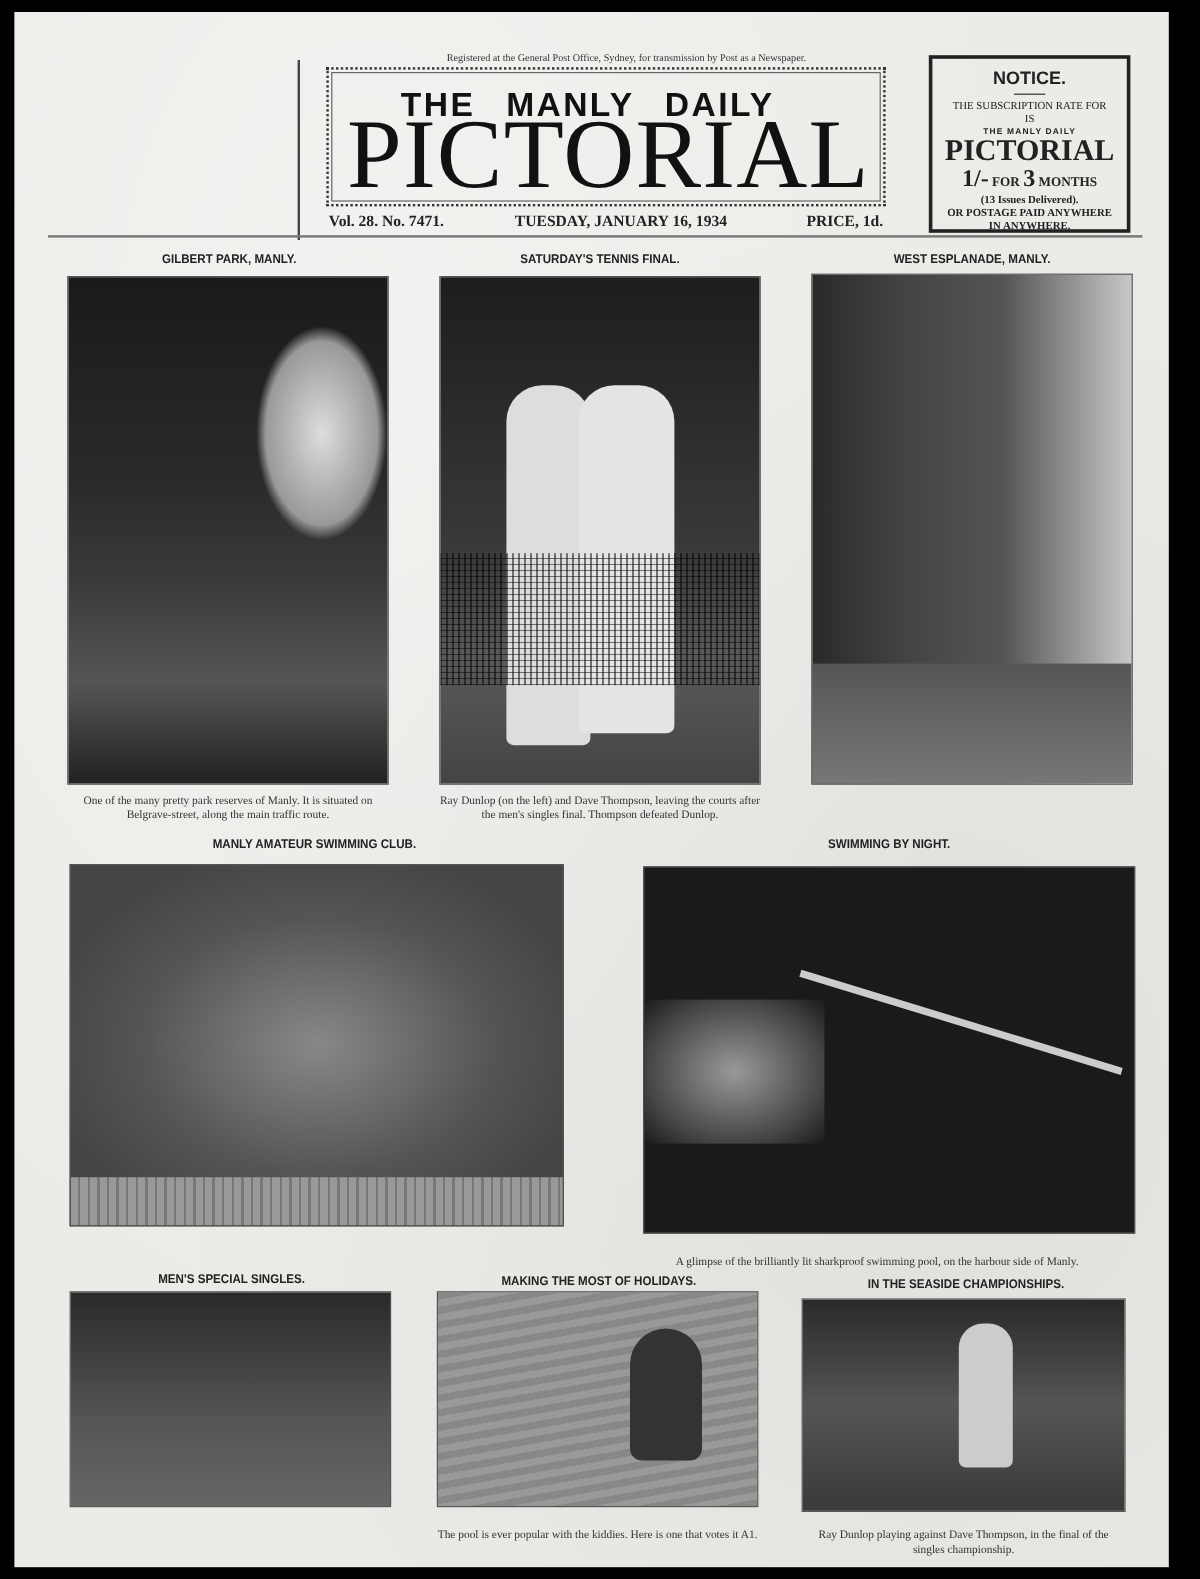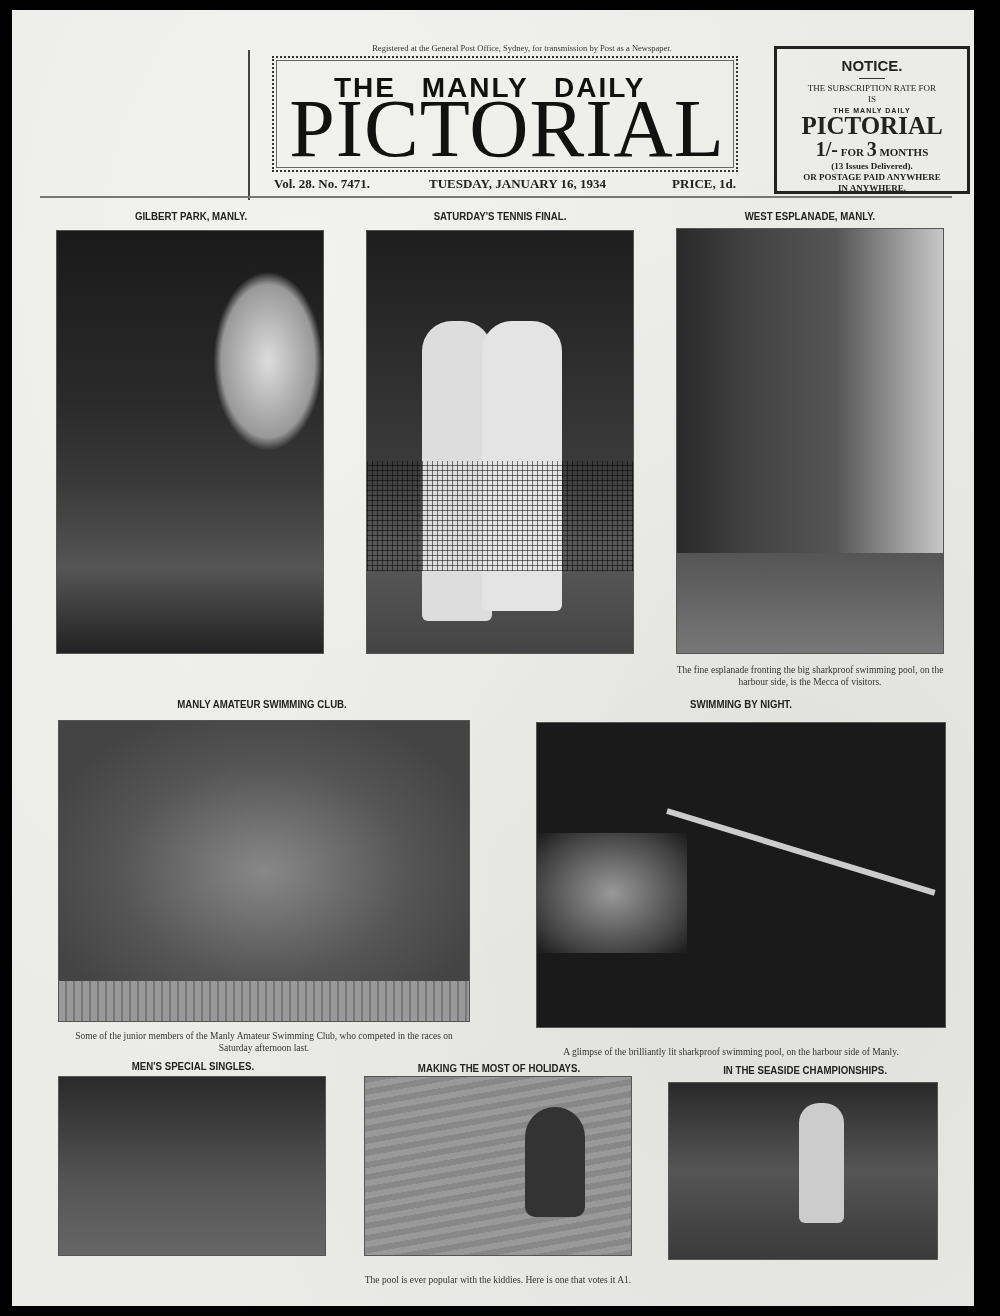--- a/index.html
+++ b/index.html
@@ -15,21 +15,21 @@
   .weekly .vb{position:absolute;left:38px;top:68px;width:10px;height:70px;border-left:2px solid #333;border-right:2px solid #333;}
   .weekly .l2{position:absolute;left:92px;top:76px;font-style:italic;font-size:19px;color:#1a1a1a;}
   .weekly .l3{position:absolute;left:52px;top:102px;font-style:italic;font-size:24px;color:#1a1a1a;}
   .vrule{left:236px;top:40px;height:150px;border-left:2px solid #444;}
   .reg{left:280px;top:33px;width:460px;text-align:center;font-size:8.5px;color:#333;}
   .mast{left:260px;top:46px;width:466px;height:116px;border:2px dotted #333;box-sizing:border-box;outline:1px solid #666;outline-offset:-5px;}
   .mast .the{position:absolute;left:60px;top:14px;font-family:"Liberation Sans",sans-serif;font-weight:bold;font-size:28px;letter-spacing:2px;color:#111;word-spacing:16px;}
   .mast .pict{position:absolute;left:10px;top:30px;width:446px;text-align:center;font-family:"Liberation Serif",serif;font-size:82px;line-height:82px;color:#111;letter-spacing:1px;}
   .info{left:262px;top:166px;width:462px;font-size:13px;font-weight:bold;color:#222;}
   .info span{position:absolute;top:0;text-align:right;}
-  .notice{left:762px;top:36px;width:196px;height:148px;text-align:center;color:#222;font-family:"Liberation Sans",sans-serif;}
+  .notice{left:762px;top:36px;width:168px;height:148px;text-align:center;color:#222;font-family:"Liberation Sans",sans-serif;}
   .notice .t{font-weight:bold;font-size:15px;margin-top:8px;}
   .notice .hr{width:26px;border-top:1px solid #333;margin:4px auto;}
   .notice .s{font-size:9px;font-family:"Liberation Serif",serif;line-height:11px;}
   .notice .sm{font-size:7px;font-weight:bold;margin-top:2px;letter-spacing:1px;}
   .notice .p{font-family:"Liberation Serif",serif;font-size:25px;line-height:24px;font-weight:bold;}
   .notice .r{font-family:"Liberation Serif",serif;font-weight:bold;font-size:11px;}
   .notice .r b{font-size:20px;}
   .notice .d{font-family:"Liberation Serif",serif;font-size:9px;font-weight:bold;line-height:11px;}
   .hline{left:28px;width:912px;border-top:2px solid #777;}
   .ttl{font-family:"Liberation Sans",sans-serif;font-weight:bold;font-size:10.5px;color:#222;text-align:center;transform:scaleX(.92);}
@@ -66,39 +66,39 @@
     <div class="d">OR POSTAGE PAID ANYWHERE</div>
     <div class="d">IN ANYWHERE.</div>
   </div>
 
   <div class="abs hline" style="top:186px"></div>
 
   <div class="abs ttl" style="left:44px;top:200px;width:270px">GILBERT PARK, MANLY.</div>
   <div class="abs ph" style="left:44px;top:220px;width:268px;height:424px;background:linear-gradient(180deg,#1a1a1a 0%,#2a2a2a 40%,#3a3a3a 60%,#555 80%,#222 100%)">
     <div style="position:absolute;right:0;top:40px;width:110px;height:180px;background:radial-gradient(ellipse,#ddd,#999 60%,transparent 70%)"></div>
   </div>
+  <div class="abs cap" style="left:44px;top:652px;width:268px">One of the many pretty park reserves of Manly. It is situated on Belgrave-street, along the main traffic route.</div>
 
   <div class="abs ttl" style="left:352px;top:200px;width:272px">SATURDAY'S TENNIS FINAL.</div>
   <div class="abs ph" style="left:354px;top:220px;width:268px;height:424px;background:linear-gradient(180deg,#1d1d1d 0%,#3a3a3a 55%,#5a5a5a 75%,#444 100%)">
     <div style="position:absolute;left:55px;top:90px;width:70px;height:300px;background:#ddd;border-radius:30px 30px 6px 6px"></div>
     <div style="position:absolute;left:115px;top:90px;width:80px;height:290px;background:#e4e4e4;border-radius:30px 30px 6px 6px"></div>
     <div style="position:absolute;left:0;right:0;top:230px;height:110px;background:repeating-linear-gradient(90deg,rgba(0,0,0,.5) 0 1px,transparent 1px 5px),repeating-linear-gradient(0deg,rgba(0,0,0,.5) 0 1px,transparent 1px 5px)"></div>
   </div>
+  <div class="abs cap" style="left:354px;top:652px;width:268px">Ray Dunlop (on the left) and Dave Thompson, leaving the courts after the men's singles final. Thompson defeated Dunlop.</div>
 
   <div class="abs ttl" style="left:662px;top:200px;width:272px">WEST ESPLANADE, MANLY.</div>
   <div class="abs ph" style="left:664px;top:218px;width:268px;height:426px;background:linear-gradient(90deg,#2a2a2a 0%,#444 30%,#555 60%,#c8c8c8 100%)">
     <div style="position:absolute;left:0;right:0;bottom:0;height:100px;background:linear-gradient(180deg,#555,#777)"></div>
   </div>
-  <div class="abs cap" style="left:664px;top:654px;width:268px">The fine esplanade fronting the big sharkproof swimming pool, on the harbour side, is the Mecca of visitors.</div>
 
   <div class="abs ttl" style="left:44px;top:688px;width:412px">MANLY AMATEUR SWIMMING CLUB.</div>
   <div class="abs ph" style="left:46px;top:710px;width:412px;height:302px;background:radial-gradient(ellipse at 50% 50%,#888,#555 50%,#444 80%),#555">
     <div style="position:absolute;left:0;right:0;bottom:0;height:40px;background:repeating-linear-gradient(90deg,#999 0 6px,#777 6px 8px)"></div>
   </div>
-  <div class="abs cap" style="left:46px;top:1020px;width:412px">Some of the junior members of the Manly Amateur Swimming Club, who competed in the races on Saturday afternoon last.</div>
 
   <div class="abs ttl" style="left:524px;top:688px;width:410px">SWIMMING BY NIGHT.</div>
   <div class="abs ph" style="left:524px;top:712px;width:410px;height:306px;background:#1a1a1a">
     <div style="position:absolute;left:130px;top:85px;width:280px;height:6px;background:#ccc;transform:rotate(17deg);transform-origin:left"></div>
     <div style="position:absolute;left:0;top:110px;width:150px;height:120px;background:radial-gradient(ellipse,#999,#444 70%,transparent)"></div>
   </div>
   <div class="abs cap" style="left:514px;top:1036px;width:410px">A glimpse of the brilliantly lit sharkproof swimming pool, on the harbour side of Manly.</div>
 
   <div class="abs ttl" style="left:46px;top:1050px;width:270px">MEN'S SPECIAL SINGLES.</div>
   <div class="abs ph" style="left:46px;top:1066px;width:268px;height:180px;background:linear-gradient(180deg,#2a2a2a,#555 60%,#666)"></div>
@@ -106,13 +106,14 @@
   <div class="abs ttl" style="left:350px;top:1052px;width:274px">MAKING THE MOST OF HOLIDAYS.</div>
   <div class="abs ph" style="left:352px;top:1066px;width:268px;height:180px;background:repeating-linear-gradient(170deg,#888 0 6px,#999 6px 12px)">
     <div style="position:absolute;left:160px;top:30px;width:60px;height:110px;background:#333;border-radius:30px 30px 10px 10px"></div>
   </div>
   <div class="abs cap" style="left:352px;top:1264px;width:268px">The pool is ever popular with the kiddies. Here is one that votes it A1.</div>
 
   <div class="abs ttl" style="left:656px;top:1054px;width:274px">IN THE SEASIDE CHAMPIONSHIPS.</div>
   <div class="abs ph" style="left:656px;top:1072px;width:270px;height:178px;background:linear-gradient(180deg,#2a2a2a,#555 50%,#3a3a3a)">
     <div style="position:absolute;left:130px;top:20px;width:45px;height:120px;background:#ccc;border-radius:20px 20px 6px 6px"></div>
   </div>
+  <div class="abs cap" style="left:656px;top:1264px;width:270px">Ray Dunlop playing against Dave Thompson, in the final of the singles championship.</div>
 </div>
 
 </body></html>

